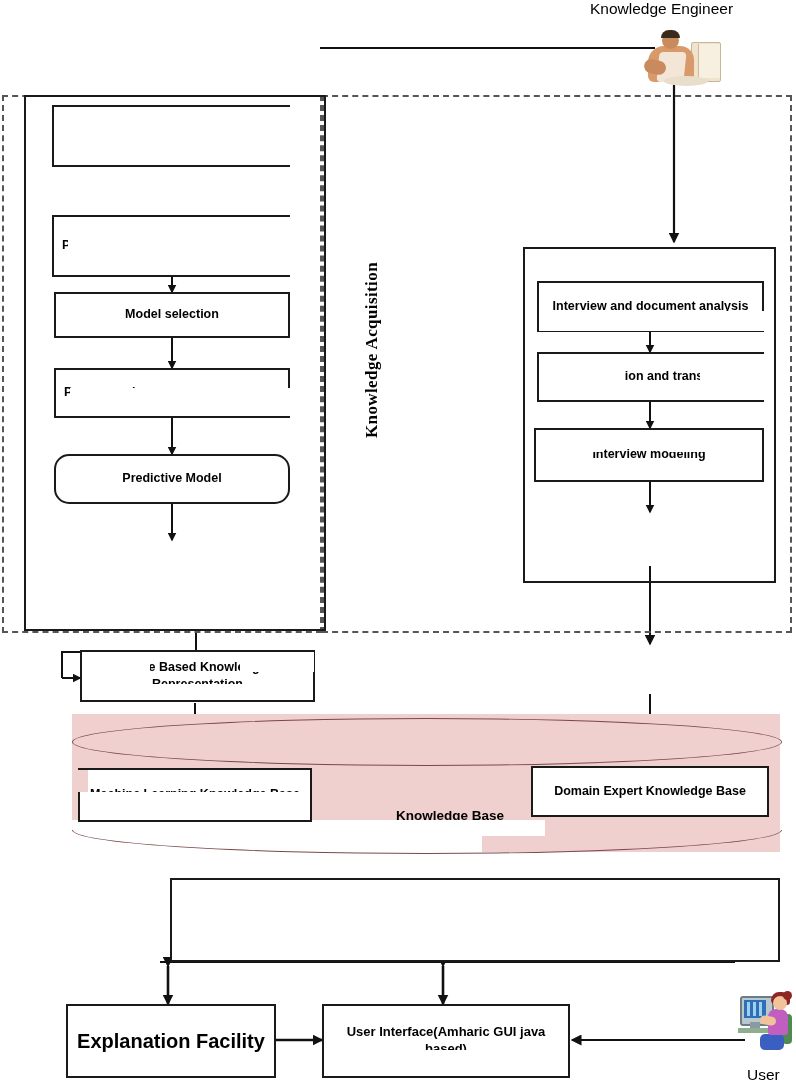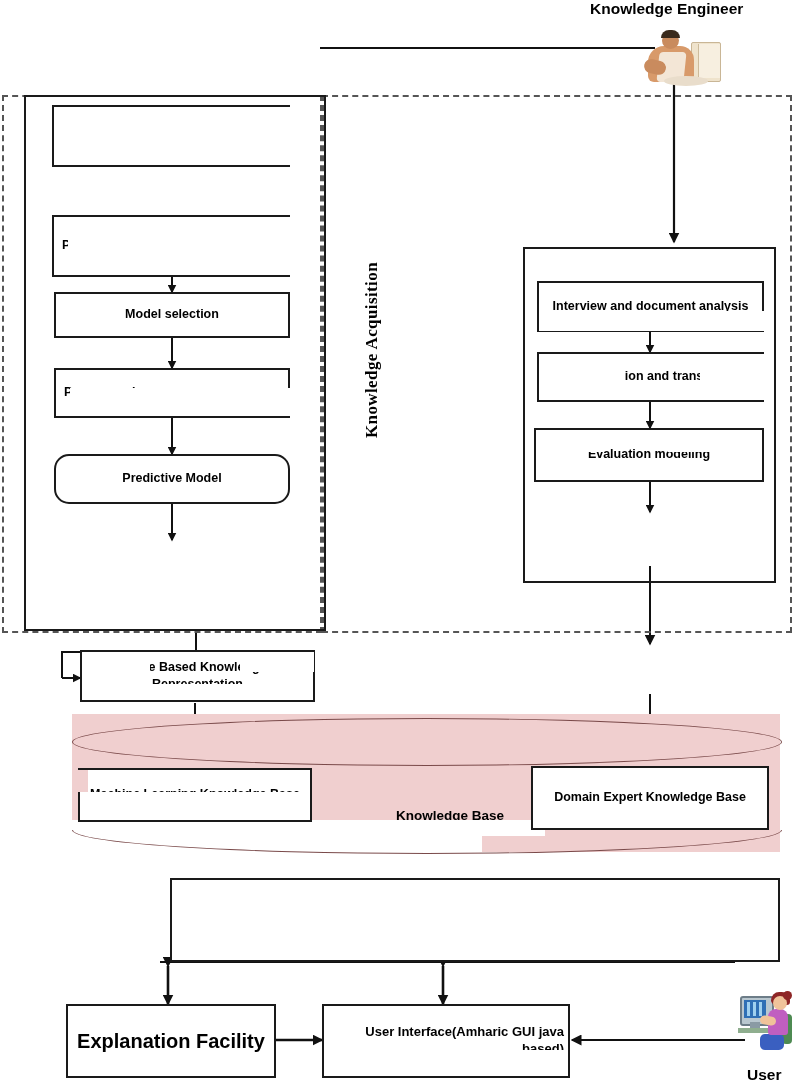--- a/index.html
+++ b/index.html
@@ -15,21 +15,21 @@
   .box.big{font-size:20px;}
 
   .dashed{position:absolute;border:2px dashed #555;box-sizing:border-box;background:transparent;}
   .plain{position:absolute;border:2px solid #1a1a1a;box-sizing:border-box;background:transparent;}
 
   .vlabel{position:absolute;font-family:"Liberation Serif",serif;
           font-weight:bold;font-size:17px;color:#000;
           writing-mode:vertical-rl;transform:rotate(180deg);
           white-space:nowrap;letter-spacing:.4px;}
 
-  .cap{position:absolute;font-weight:bold;font-size:15.5px;color:#000;
+  .cap{position:absolute;font-weight:normal;font-size:15.5px;color:#000;
        white-space:nowrap;}
 
   svg.layer{position:absolute;left:0;top:0;width:796px;height:1090px;
             pointer-events:none;overflow:visible;}
 
   
   .ke-art{position:absolute;left:636px;top:30px;width:96px;height:56px;}
   .ke-art i{position:absolute;display:block;}
   .ke-head{left:26px;top:2px;width:17px;height:17px;border-radius:50%;
            background:#c98b5e;}
@@ -175,21 +175,21 @@
               background:#fff;"></div>
   <div style="position:absolute;left:56px;top:575px;width:60px;height:18px;
               background:#fff;"></div>
   <div style="position:absolute;left:212px;top:575px;width:76px;height:18px;
               background:#fff;"></div>
 
   <div class="box" style="left:537px;top:281px;width:227px;height:51px;">Interview and document analysis</div>
 
   <div class="box" style="left:537px;top:352px;width:227px;height:50px;">Transcription and translation</div>
 
-  <div class="box" style="left:534px;top:428px;width:230px;height:54px;">Evaluation modeling</div>
+  <div class="box" style="left:534px;top:428px;width:230px;height:54px;">Interview modeling</div>
 
 
   <div style="position:absolute;left:539px;top:311px;width:225px;height:20px;
               background:#fff;"></div>
   <div style="position:absolute;left:563px;top:354px;width:62px;height:46px;
               background:#fff;"></div>
   <div style="position:absolute;left:700px;top:354px;width:64px;height:46px;
               background:#fff;"></div>
   <div style="position:absolute;left:536px;top:430px;width:68px;height:22px;
               background:#fff;"></div>
@@ -215,33 +215,33 @@
               font-weight:bold;font-size:13.5px;color:#000;text-align:center;">Knowledge Base</div>
   <div style="position:absolute;left:355px;top:820px;width:190px;height:16px;
               background:#fff;"></div>
 
   <div class="box" style="left:78px;top:768px;width:234px;height:54px;">Machine Learning Knowledge Base</div>
   <div style="position:absolute;left:80px;top:792px;width:230px;height:28px;
               background:#fff;"></div>
   <div style="position:absolute;left:74px;top:770px;width:14px;height:22px;
               background:#f0cfcf;"></div>
 
-  <div class="box" style="left:531px;top:766px;width:238px;height:64px;">Domain Expert Knowledge Base</div>
+  <div class="box" style="left:531px;top:766px;width:238px;height:51px;">Domain Expert Knowledge Base</div>
 
   <div class="plain" style="left:170px;top:878px;width:610px;height:84px;"></div>
   <div style="position:absolute;left:172px;top:880px;width:556px;height:80px;
               background:#fff;"></div>
   <div style="position:absolute;left:172px;top:880px;width:606px;height:80px;
               display:flex;align-items:center;justify-content:center;
               font-weight:bold;font-size:15px;color:#ffffff;">Inference Engine</div>
 
   <div class="box big" style="left:66px;top:1004px;width:210px;height:74px;">Explanation Facility</div>
 
   <div class="box" style="left:322px;top:1004px;width:248px;height:74px;
-              font-size:13px;line-height:1.3;text-align:right;">User Interface(Amharic GUI java based)</div>
+              font-size:13px;line-height:1.3;">User Interface(Amharic GUI java based)</div>
   <div style="position:absolute;left:324px;top:1050px;width:168px;height:26px;
               background:#fff;"></div>
   <div style="position:absolute;left:512px;top:1050px;width:56px;height:26px;
               background:#fff;"></div>
 
   <div class="user-art">
     <i class="u-chair"></i>
     <i class="u-desk"></i>
     <i class="u-mon"></i>
       <i class="u-scr"></i>

